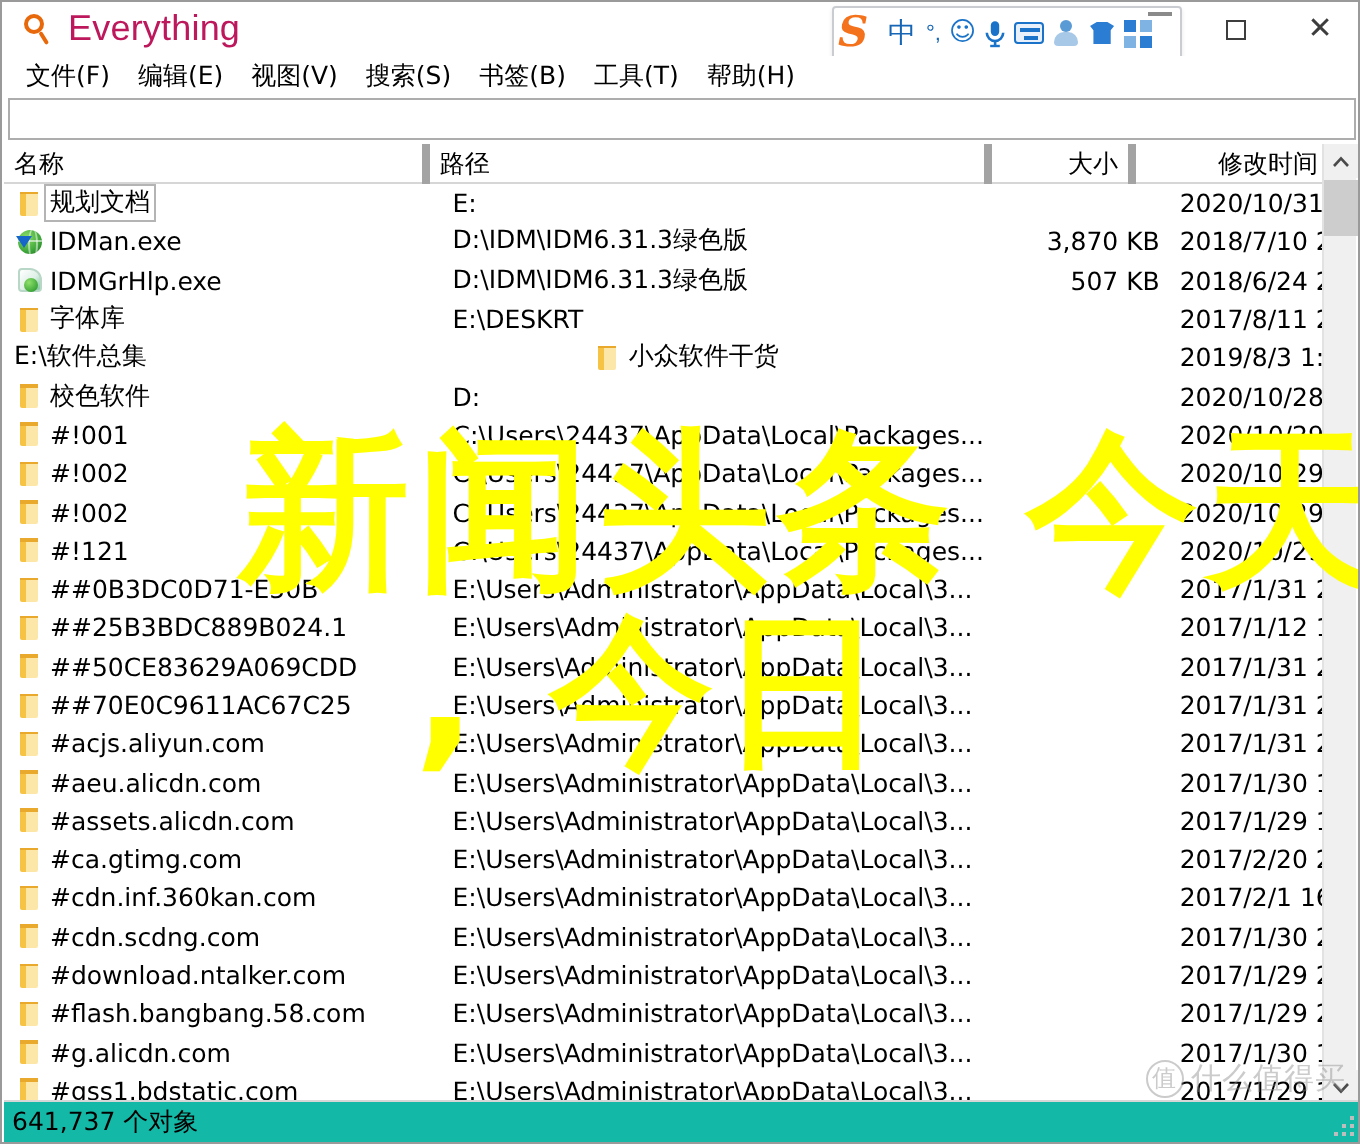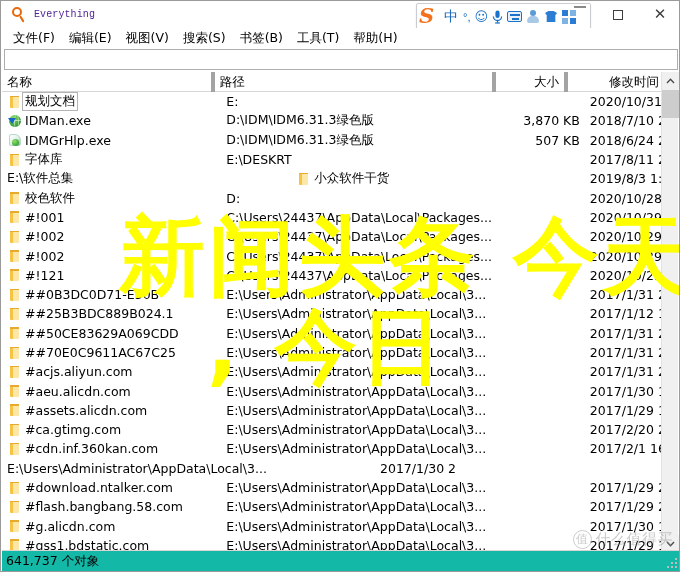--- a/index.html
+++ b/index.html
@@ -39,23 +39,22 @@
   }
   .app-icon .mag-handle {
     position: absolute; left: 8px; top: 9px;
     width: 2.2px; height: 7px;
     background: #e8690b;
     transform: rotate(-32deg);
     transform-origin: top center;
     border-radius: 1px;
   }
   .app-title {
-    font-size: 10px; color: #4c1d95;
+    font-size: 18px; color: #be185d;
     letter-spacing: 0.1px;
-    font-family: Liberation Mono, monospace;
   }
 
   .win-btns {
     position: absolute; right: 0; top: 0;
     display: flex; height: 27px;
   }
   .win-btn {
     width: 42px; height: 27px;
     display: flex; align-items: center; justify-content: center;
     font-size: 12px; color: #222;
@@ -667,20 +666,26 @@
           <span class="ico">
             <span class="folder"></span>
           </span>
           <span class="nm">#cdn.inf.360kan.com</span>
         </div>
         <div class="cell c-path">E:\Users\Administrator\AppData\Local\3...</div>
         <div class="cell c-size"></div>
         <div class="cell c-date">2017/2/1 16:12</div>
       </div>
       <div class="row">
+        <div class="cell c-name">
+          <span class="ico">
+            <span class="folder"></span>
+          </span>
+          <span class="nm">#cdn.scdng.com</span>
+        </div>
         <div class="cell c-path">E:\Users\Administrator\AppData\Local\3...</div>
         <div class="cell c-size"></div>
         <div class="cell c-date">2017/1/30 23:03</div>
       </div>
       <div class="row">
         <div class="cell c-name">
           <span class="ico">
             <span class="folder"></span>
           </span>
           <span class="nm">#download.ntalker.com</span>

